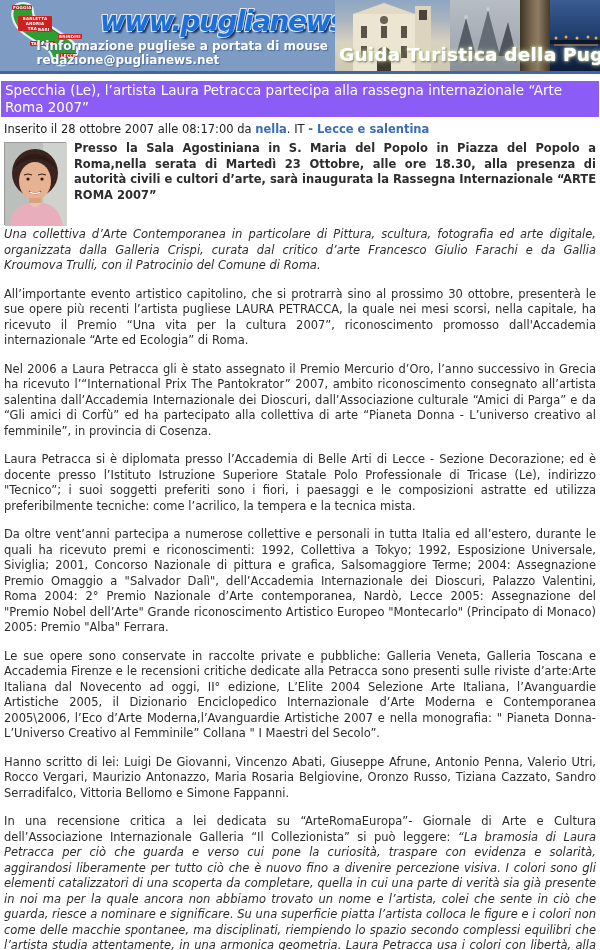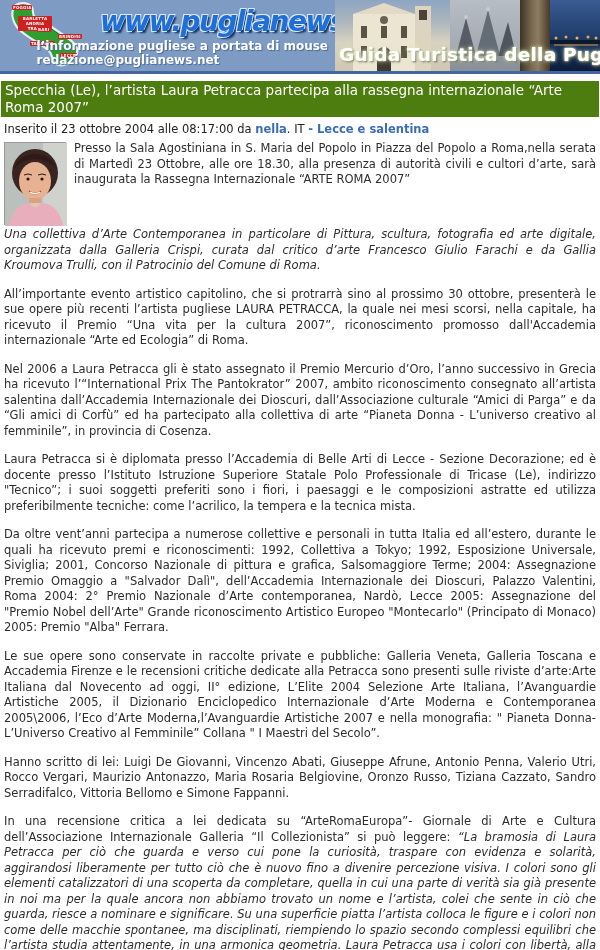--- a/index.html
+++ b/index.html
@@ -19,29 +19,29 @@
   .banner { position:absolute; left:335px; top:0; width:265px; height:71px; overflow:hidden; cursor:pointer; }
   .seg { position:absolute; top:0; height:71px; }
   .seg-church { left:0; width:115px; background:linear-gradient(#8ea6c3 0%, #a9b4bd 28%, #d9d2c0 60%, #cfc6b2 100%); }
   .seg-trulli { left:115px; width:70px; background:linear-gradient(#b7bdc4, #9aa1a9); }
   .seg-column { left:185px; width:30px; background:linear-gradient(90deg,#3e3425,#7a6a52 40%,#8d7c62 60%,#46392a); }
   .seg-night  { left:215px; width:50px; background:linear-gradient(#3a5c92 0%, #1d3a68 55%, #0c1c3a 100%); }
   .banner-title { position:absolute; left:4px; bottom:6px; width:258px; font-size:18.5px; font-weight:bold; color:#fff; white-space:nowrap; letter-spacing:0.2px;
     text-shadow:0 0 5px #d9e8a4, 0 0 2px #ffffff, 1px 1px 2px #2c2c2c; }
 
   
-  .title-bar { margin:7px 1px 0 1px; background:#4d7c0f; color:#fff; font-size:13.5px; line-height:16.5px; padding:1px 4px 2px 4px; }
+  .title-bar { margin:7px 1px 0 1px; background:#8b5cf6; color:#fff; font-size:13.5px; line-height:16.5px; padding:1px 4px 2px 4px; }
   .meta-line { padding:5px 4px 2px 4px; font-size:11.5px; color:#222; }
   .meta-line a { color:#3a6cb8; font-weight:bold; text-decoration:none; cursor:pointer; }
 
   
   .article-body { padding:3px 4px 0 4px; font-size:11.5px; line-height:15.5px; color:#2d2d2d; text-align:justify; }
   .article-body p { margin-bottom:13px; }
   .artist-photo { float:left; width:62px; height:83px; margin:1px 8px 2px 0; border:1px solid #9a9a9a; background:#b9bdb9; }
-  .lead-text { font-weight:normal; }
+  .lead-text { font-weight:bold; }
   .clear { clear:both;font-style:italic; }
   .quote-p em { font-style:italic; }
 </style>
 </head>
 <body>
 
 <div class="page">
 
   <header class="site-header">
 
@@ -105,21 +105,21 @@
       </div>
       <div class="banner-title">Guida Turistica della Puglia</div>
     </div>
   </header>
 
   <div class="title-bar">
     <span>Specchia (Le), l’artista Laura Petracca partecipa alla rassegna internazionale “Arte Roma 2007”</span>
   </div>
 
   <div class="meta-line">
-    <span>Inserito il 23 ottobre 2004 alle 08:17:00 da</span>
+    <span>Inserito il 28 ottobre 2007 alle 08:17:00 da</span>
     <a>nella</a><span>. IT</span>
     <a>- Lecce e salentina</a>
   </div>
 
   <div class="article-body">
 
     <span class="artist-photo">
       <svg width="62" height="83" viewBox="0 0 62 83">
         <rect width="62" height="83" fill="#bcc0bc"></rect>
         <rect x="38" y="0" width="24" height="83" fill="#cfd2cd"></rect>

